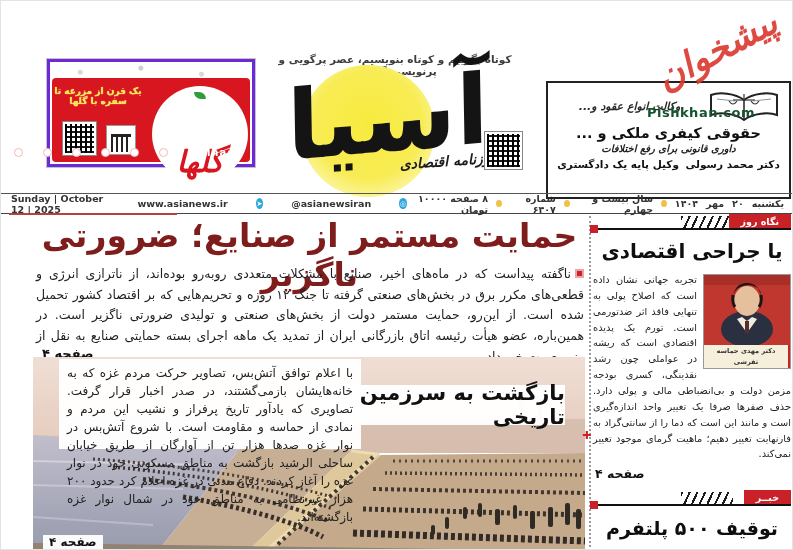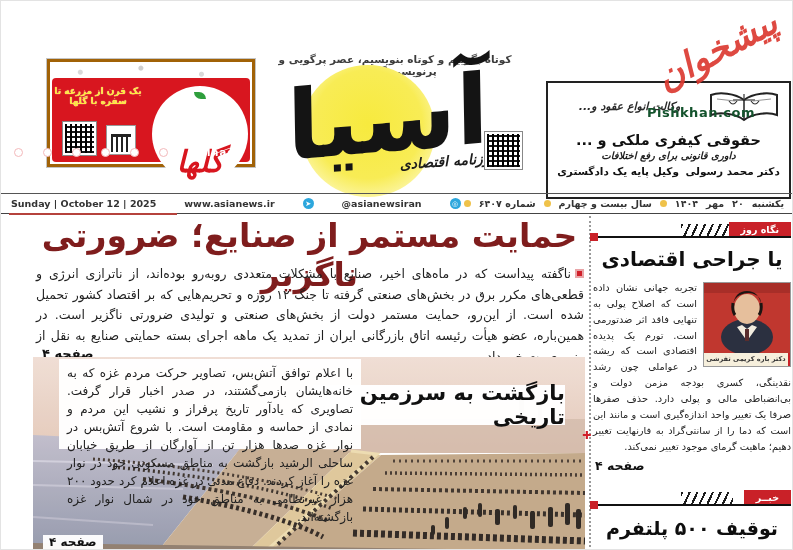--- a/index.html
+++ b/index.html
@@ -33,21 +33,21 @@
   .qr {
     background:
       repeating-linear-gradient(0deg, rgba(0,0,0,.9) 0 2px, rgba(255,255,255,0) 2px 5px),
       repeating-linear-gradient(90deg, #000 0 2px, #fff 2px 5px);
     border:2px solid #fff; outline:1px solid #888;
   }
   .qr-masthead { position:absolute; top:131px; left:484px; width:37px; height:37px; }
   
   .golha {
     position:absolute; top:57px; left:45px; width:210px; height:110px;
-    background:#a16207; border:1px solid #c4c4c4; padding:3px; direction:rtl;
+    background:#6d28d9; border:1px solid #c4c4c4; padding:3px; direction:rtl;
   }
   .golha-inner {
     position:relative; width:100%; height:100%;
     background:
       radial-gradient(circle at 15% 10%, #d9d9d9 2px, transparent 3px),
       radial-gradient(circle at 45% 6%, #cfcfcf 2px, transparent 3px),
       radial-gradient(circle at 75% 12%, #d9d9d9 2px, transparent 3px),
       radial-gradient(circle at 92% 40%, #d4d4d4 2px, transparent 3px),
       #fff;
   }
@@ -87,21 +87,21 @@
   .lawyer {
     position:absolute; top:80px; left:545px; width:245px; height:118px;
     border:2px solid #222; background:#fff; padding:3px 6px; direction:rtl;
   }
   .lawyer-top { display:flex; align-items:flex-start; height:38px; }
   .lawyer-script {
     flex:1; font-size:11px; font-style:italic; font-weight:bold; color:#2a2a2a;
     text-align:center; padding-top:14px;
   }
   .lawyer-book { width:78px; height:38px; flex:none; }
-  .lawyer-headline { font-size:14.5px; font-weight:bold; color:#111; text-align:center; margin-top:8px; }
+  .lawyer-headline { font-size:14.5px; font-weight:bold; color:#111; text-align:center; margin-top:1px; }
   .lawyer-subline { font-size:10px; font-style:italic; font-weight:bold; color:#222; text-align:center; margin-top:2px; }
   .lawyer-row { display:flex; justify-content:space-around; font-size:10.5px; font-weight:bold; color:#111; margin-top:4px; }
   .lawyer-phones { display:flex; justify-content:space-around; direction:ltr; font-size:12.5px; font-weight:bold; color:#000; margin-top:3px; }
   
   .watermark { position:absolute; top:0; left:640px; width:160px; height:120px; z-index:5; pointer-events:none; }
   .wm-script {
     position:absolute; top:28px; left:10px; font-size:36px; font-weight:bold; color:#dc3a31;
     transform:rotate(-28deg); font-style:italic; opacity:.92; white-space:nowrap;
   }
   .wm-domain { position:absolute; top:96px; left:6px; font-size:13px; font-weight:bold; color:#14532d; letter-spacing:.5px;margin-top:8px; }
@@ -141,21 +141,21 @@
     font-size:21px; font-weight:900; color:#101010;
   }
   .photo-caption {
     position:absolute; top:2px; left:2px; width:302px; height:90px; z-index:2;
     background:rgba(255,255,255,.96); padding:5px 8px 2px 8px;
     font-size:12px; line-height:1.5; color:#222; text-align:justify;margin-left:24px;
   }
   .photo-pageref { position:absolute; left:10px; bottom:2px; font-size:12px; font-weight:900; color:#111; background:rgba(255,255,255,.96); padding:0 6px; z-index:3; }
   
   .rcol { position:absolute; top:212px; left:592px; width:198px; }
-  .badge-line { position:relative; height:25px; margin-bottom:4px; border-bottom:2px solid #111; }
+  .badge-line { position:relative; height:17px; margin-bottom:4px; border-bottom:2px solid #111; }
   .badge-sq { position:absolute; left:-3px; bottom:-5px; width:8px; height:8px; background:#c92128; }
   .badge-label {
     position:absolute; right:0; bottom:0; background:#c92128; color:#fff;
     font-size:9.5px; font-weight:bold; padding:2px 12px 1px 12px; line-height:1.2;
   }
   .badge-hatch {
     position:absolute; right:58px; bottom:0; width:52px; height:12px;
     background:repeating-linear-gradient(115deg, #1c1c1c 0 2px, transparent 2px 7px);
   }
   .rcol-title { font-size:20px; font-weight:900; color:#0e0e0e; text-align:center; line-height:1.35; margin:8px 0 7px 0; }
@@ -239,20 +239,21 @@
     <div class="ib-right">
       <span>یکشنبه</span>
       <span>۲۰</span>
       <span>مهر</span>
       <span>۱۴۰۴</span>
       <span class="ib-dot"></span>
       <span>سال بیست و چهارم</span>
       <span class="ib-dot"></span>
       <span>شماره ۶۴۰۷</span>
       <span class="ib-dot"></span>
+      <span>۸ صفحه ۱۰۰۰۰ تومان</span>
     </div>
   </div>
 
   <div class="vsep"></div>
   <div class="red-plus">✚</div>
 
   <div class="headline">حمایت مستمر از صنایع؛ ضرورتی ناگزیر</div>
   <div class="lead">
     <span class="lead-bullet"></span><span>ناگفته پیداست که در ماه‌های اخیر، صنایع با مشکلات متعددی روبه‌رو بوده‌اند، از ناترازی انرژی و قطعی‌های مکرر برق در بخش‌های صنعتی گرفته تا جنگ ۱۲ روزه و تحریم‌هایی که بر اقتصاد کشور تحمیل شده است. از این‌رو، حمایت مستمر دولت از بخش‌های صنعتی و تولیدی ضرورتی ناگزیر است. در همین‌باره، عضو هیأت رئیسه اتاق بازرگانی ایران از تمدید یک ماهه اجرای بسته حمایتی صنایع به نقل از وزیر صمت خبر داد.</span>
     <span class="lead-pageref">صفحه ۴</span>
@@ -330,21 +331,21 @@
         <svg viewBox="0 0 86 70">
           <rect width="86" height="70" fill="#c0372f"></rect>
           <rect x="0" y="0" width="86" height="10" fill="#a82e28"></rect>
           <ellipse cx="43" cy="54" rx="26" ry="18" fill="#2b3040"></ellipse>
           <path d="M33 44 L43 58 L53 44 L48 42 L43 46 L38 42 Z" fill="#f2ecdf"></path>
           <rect x="41" y="46" width="4" height="12" fill="#5a2d2d"></rect>
           <ellipse cx="43" cy="26" rx="13" ry="15" fill="#e6bf9c"></ellipse>
           <path d="M29 22 Q31 8 43 8 Q55 8 57 22 Q57 14 52 12 Q45 8 36 12 Q30 15 29 22 Z" fill="#1c1512"></path>
           <path d="M29 20 q-1 8 2 12 M57 20 q1 8 -2 12" stroke="#1c1512" stroke-width="3" fill="none"></path>
         </svg>
-        <div class="fig-cap">دکتر باره کریمی تفرشی</div>
+        <div class="fig-cap">دکتر مهدی حماسه تفرشی</div>
       </div>
       <span>تجربه جهانی نشان داده است که اصلاح پولی به تنهایی فاقد اثر ضدتورمی است. تورم یک پدیده اقتصادی است که ریشه در عواملی چون رشد نقدینگی، کسری بودجه مزمن دولت و بی‌انضباطی مالی و پولی دارد. حذف صفرها صرفا یک تغییر واحد اندازه‌گیری است و مانند این است که دما را از سانتی‌گراد به فارنهایت تغییر دهیم؛ ماهیت گرمای موجود تغییر نمی‌کند.</span>
     </div>
     <div class="rcol-pageref">صفحه ۴</div>
 
     <div class="badge-line">
       <span class="badge-sq"></span>
       <span class="badge-hatch"></span>
       <span class="badge-label">خبــر</span>
     </div>

